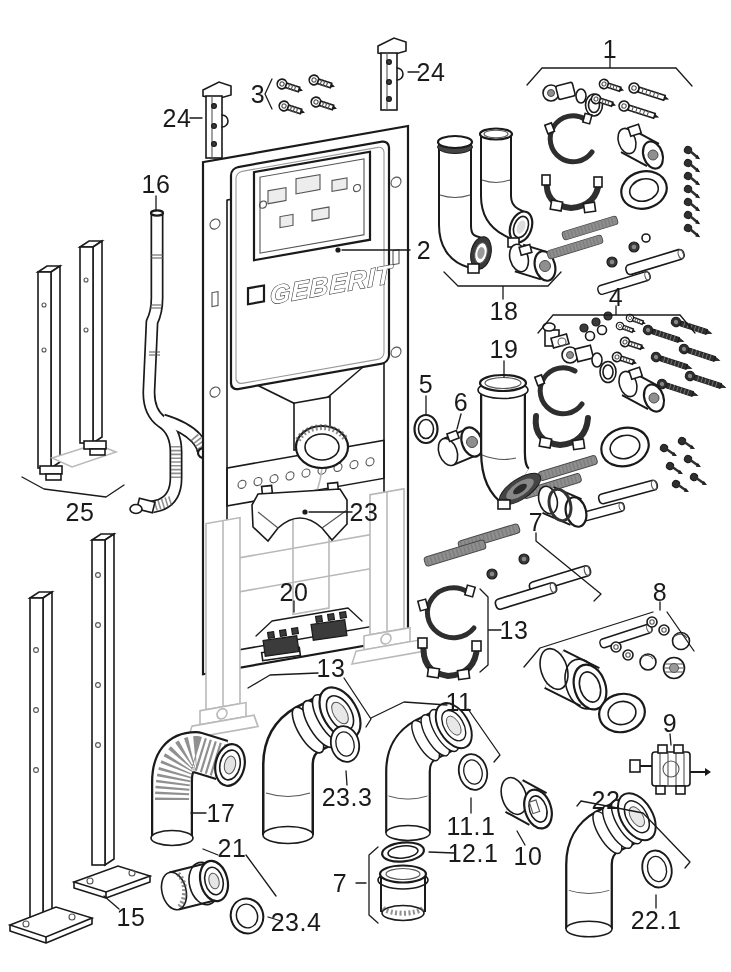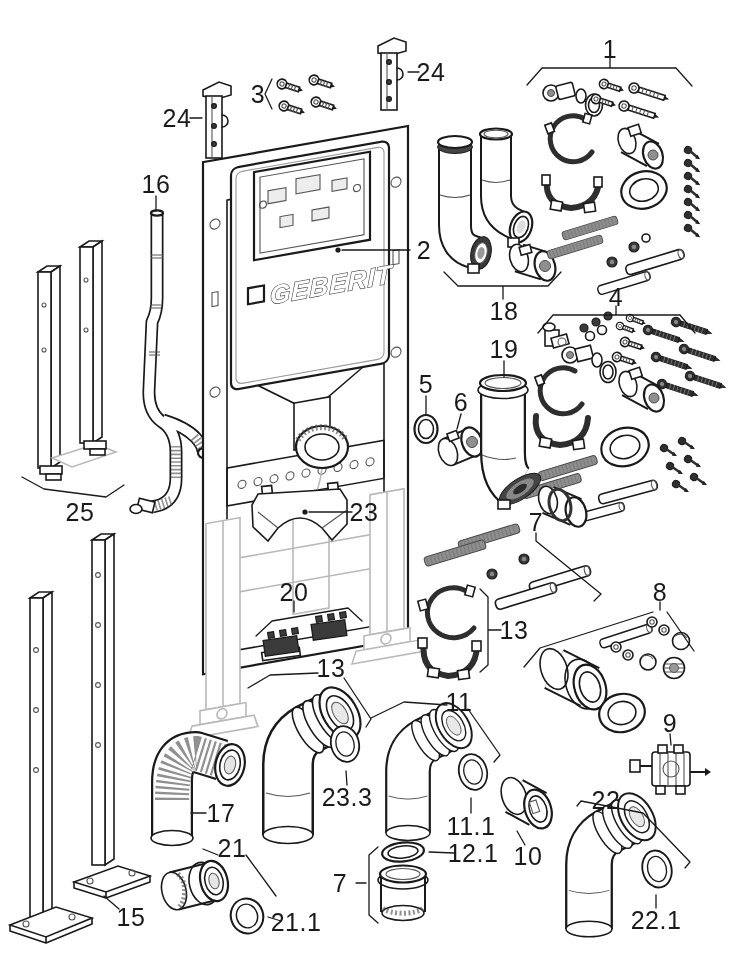--- a/index.html
+++ b/index.html
@@ -587,21 +587,21 @@
 <div class="part-label" style="left:331px;top:668px">13</div>
 <div class="part-label" style="left:347px;top:797px">23.3</div>
 <div class="part-label" style="left:514px;top:630px">13</div>
 <div class="part-label" style="left:131px;top:917px">15</div>
 <div class="part-label" style="left:156px;top:184px">16</div>
 <div class="part-label" style="left:221px;top:813px">17</div>
 <div class="part-label" style="left:504px;top:349px">19</div>
 <div class="part-label" style="left:504px;top:311px">18</div>
 <div class="part-label" style="left:294px;top:592px">20</div>
 <div class="part-label" style="left:232px;top:848px">21</div>
-<div class="part-label" style="left:296px;top:922px">21.1</div>
+<div class="part-label" style="left:296px;top:922px">23.4</div>
 <div class="part-label" style="left:606px;top:800px">22</div>
 <div class="part-label" style="left:656px;top:920px">22.1</div>
 <div class="part-label" style="left:364px;top:512px">23</div>
 <div class="part-label" style="left:177px;top:118px">24</div>
 <div class="part-label" style="left:431px;top:72px">24</div>
 <div class="part-label" style="left:80px;top:512px">25</div>
 
 </div>
 
 </body></html>

